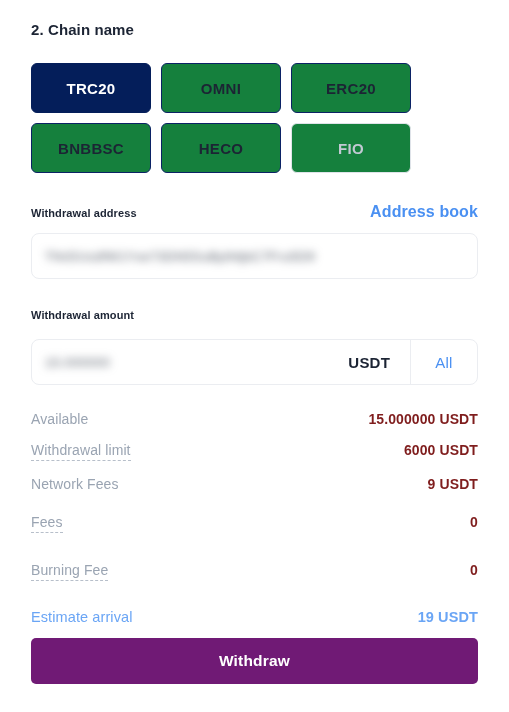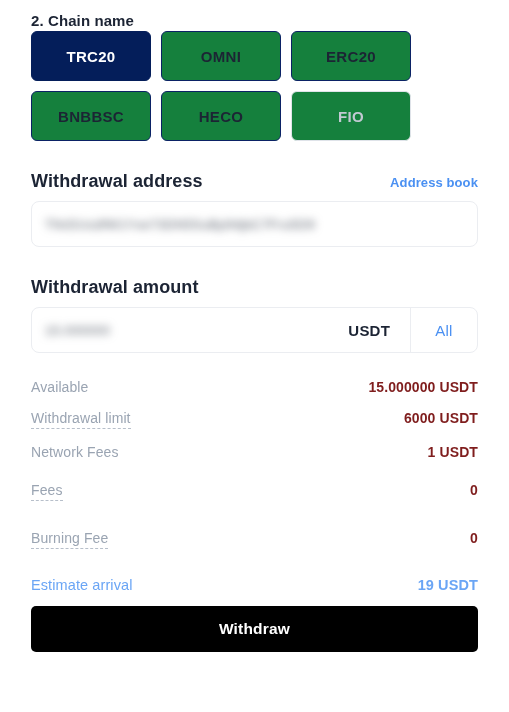--- a/index.html
+++ b/index.html
@@ -23,27 +23,27 @@
     padding: 0 31px;
   }
 
   
   .section-title {
     font-size: 15px;
     font-weight: bold;
     color: #1c2434;
     letter-spacing: 0.1px;
     margin: 0;
-    padding-top: 11px;
+    padding-top: 20px;
     line-height: 20px;
   }
 
   
   .chain-grid {
-    margin-top: 0;
+    margin-top: 23px;
     display: grid;
     grid-template-columns: repeat(3, 120px);
     grid-column-gap: 10px;
     grid-row-gap: 10px;
   }
   .chain-btn {
     height: 50px;
     border-radius: 6px;
     display: flex;
     align-items: center;
@@ -73,27 +73,27 @@
   .field-block {
     margin-top: 30px;
   }
   .field-head {
     display: flex;
     align-items: baseline;
     justify-content: space-between;
     height: 20px;
   }
   .field-label {
-    font-size: 18px;
+    font-size: 11px;
     font-weight: bold;
     color: #1c2434;
     letter-spacing: 0.1px;
   }
   .link-blue {
-    font-size: 13px;
+    font-size: 16px;
     font-weight: bold;
     color: #4a90f2;
     letter-spacing: 0.1px;
     cursor: pointer;
   }
 
   .input-box {
     margin-top: 10px;
     height: 46px;
     border: 1px solid #ebedf1;
@@ -186,21 +186,21 @@
   }
   .estimate-value { font-weight: bold; }
 
   
   .withdraw-btn {
     margin-top: 13px;
     height: 46px;
     width: 100%;
     border: none;
     border-radius: 5px;
-    background: #000000;
+    background: #701a75;
     color: #ffffff;
     font-family: "Liberation Sans", sans-serif;
     font-size: 15.5px;
     font-weight: bold;
     letter-spacing: 0.2px;
     cursor: pointer;
     display: flex;
     align-items: center;
     justify-content: center;
   }
@@ -261,21 +261,21 @@
       <span class="sum-value">15.000000 USDT</span>
     </div>
 
     <div class="sum-row r2">
       <span class="sum-label tip">Withdrawal limit</span>
       <span class="sum-value">6000 USDT</span>
     </div>
 
     <div class="sum-row r3">
       <span class="sum-label">Network Fees</span>
-      <span class="sum-value">1 USDT</span>
+      <span class="sum-value">9 USDT</span>
     </div>
 
     <div class="sum-row r4">
       <span class="sum-label tip">Fees</span>
       <span class="sum-value">0</span>
     </div>
 
     <div class="sum-row r5">
       <span class="sum-label tip">Burning Fee</span>
       <span class="sum-value">0</span>

